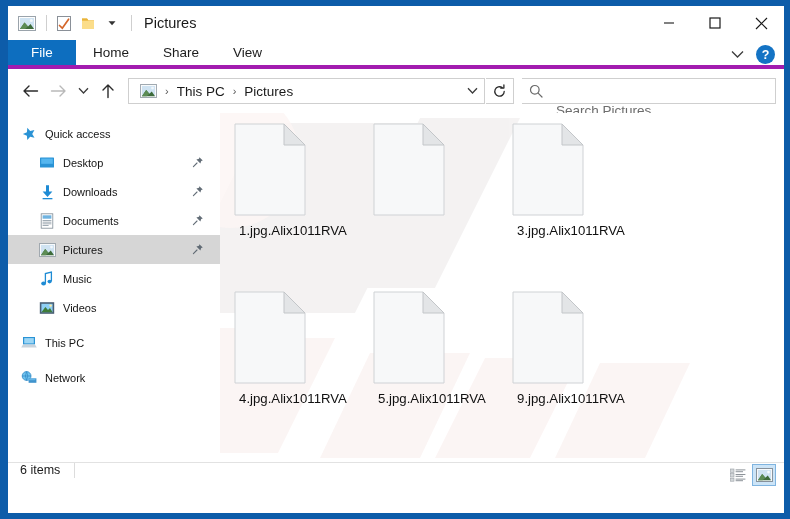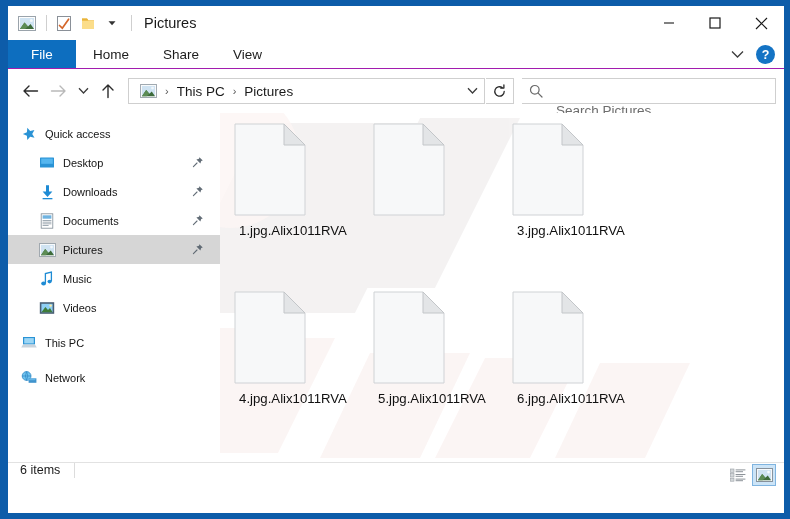--- a/index.html
+++ b/index.html
@@ -62,21 +62,21 @@
     cursor: default;
   }
 
   
   #ribbon {
     position: relative;
     height: 29px;
     background: #ffffff;
     display: flex;
     align-items: stretch;
-    border-bottom: 1px solid #a21caf;
+    border-bottom: 4px solid #a21caf;
   }
   .tab {
     display: flex; align-items: center; justify-content: center;
     font-size: 13.5px;
     color: #1c1c1c;
     padding: 0 17px;
     cursor: default;
     white-space: nowrap;
   }
   .tab.file {
@@ -671,21 +671,21 @@
           <div class="file-name">5.jpg.Alix1011RVA</div>
         </div>
 
         <div class="file-item">
           <div class="file-icon-wrap">
             <svg width="72" height="93" viewBox="0 0 72 93">
               <path d="M1 1 L50 1 L71 22 L71 92 L1 92 Z" fill="#f7f8f9" stroke="#cfd2d5" stroke-width="1"></path>
               <path d="M50 1 L71 22 L50 22 Z" fill="#e3e5e7" stroke="#c3c6c9" stroke-width="1"></path>
             </svg>
           </div>
-          <div class="file-name">6.jpg.Alix1011RVA</div>
+          <div class="file-name">9.jpg.Alix1011RVA</div>
         </div>
 
       </div>
     </div>
   </div>
 
   <div id="statusbar">
     <span id="status-count">6 items</span>
     <span id="status-sep"></span>
 

